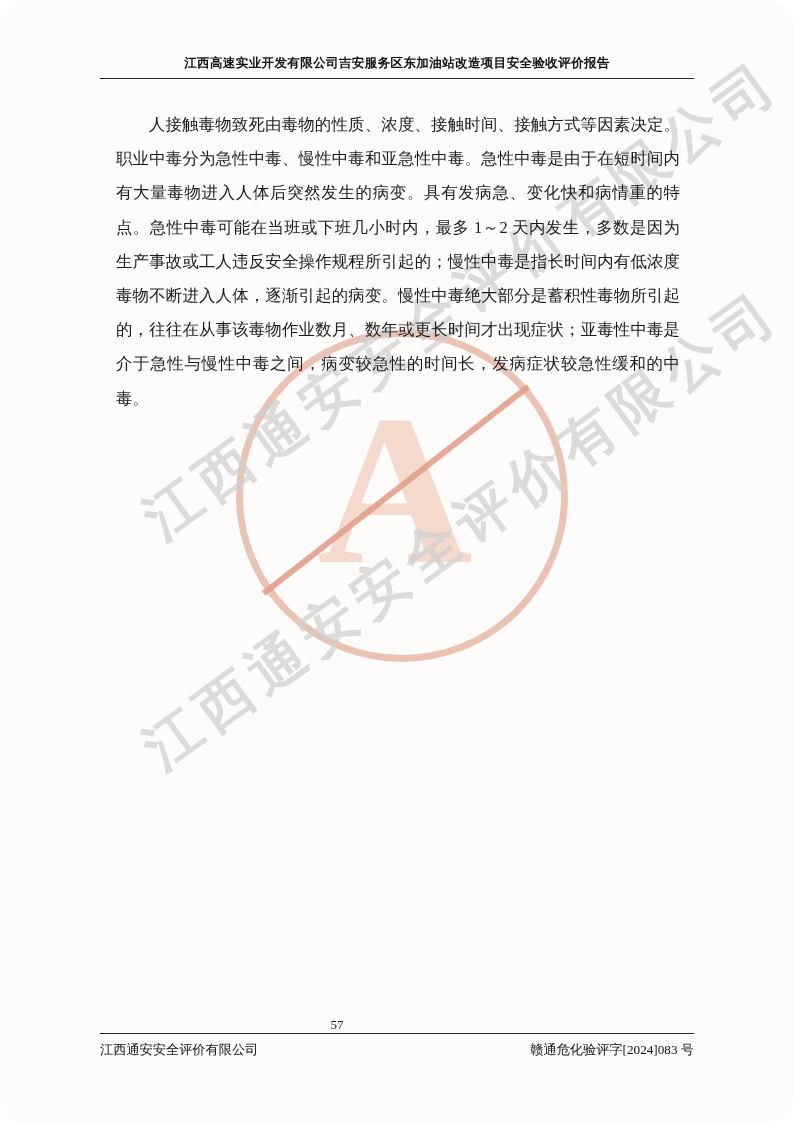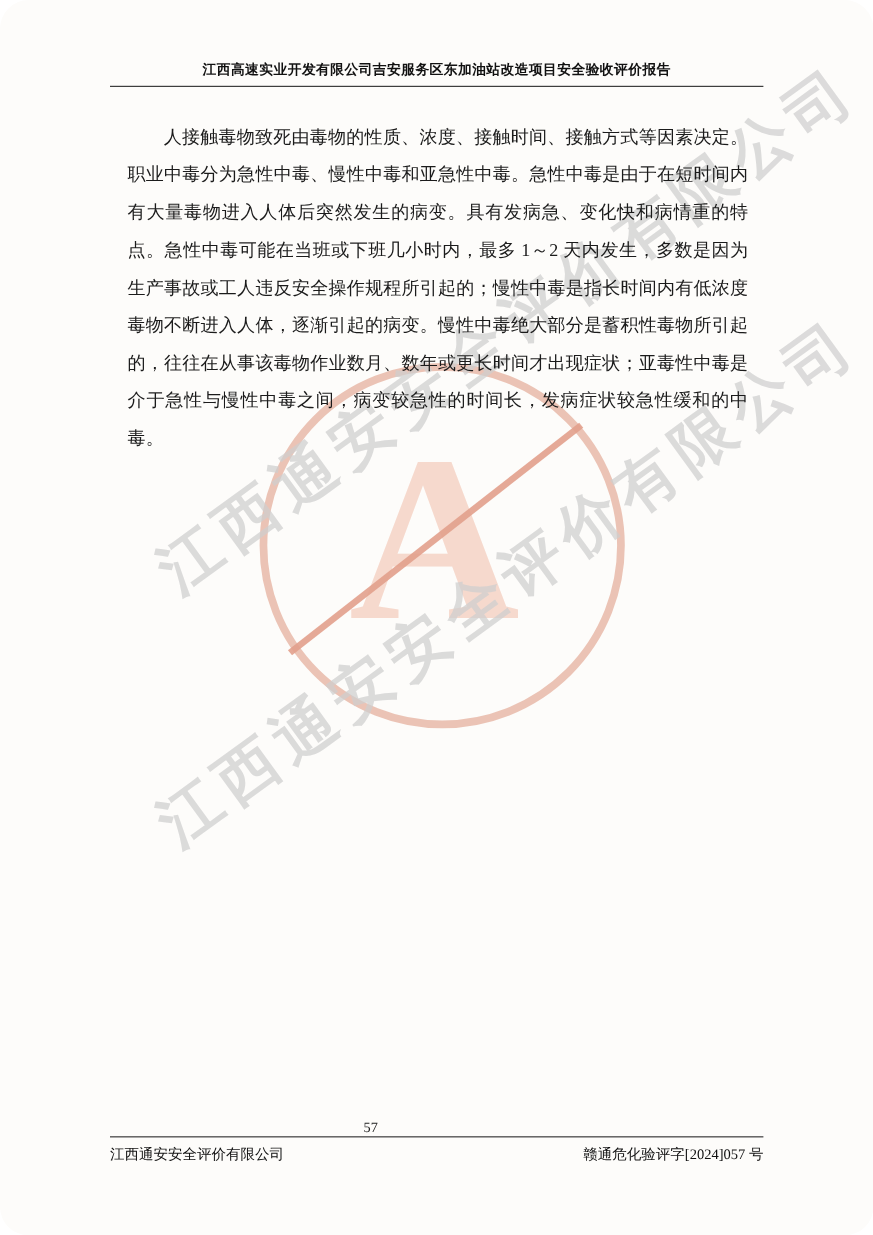--- a/index.html
+++ b/index.html
@@ -188,17 +188,17 @@
   <div class="body-text">
     <p>人接触毒物致死由毒物的性质、浓度、接触时间、接触方式等因素决定。职业中毒分为急性中毒、慢性中毒和亚急性中毒。急性中毒是由于在短时间内有大量毒物进入人体后突然发生的病变。具有发病急、变化快和病情重的特点。急性中毒可能在当班或下班几小时内，最多 1～2 天内发生，多数是因为生产事故或工人违反安全操作规程所引起的；慢性中毒是指长时间内有低浓度毒物不断进入人体，逐渐引起的病变。慢性中毒绝大部分是蓄积性毒物所引起的，往往在从事该毒物作业数月、数年或更长时间才出现症状；亚毒性中毒是介于急性与慢性中毒之间，病变较急性的时间长，发病症状较急性缓和的中毒。</p>
   </div>
 
   <div class="page-number">57</div>
 
   <div class="footer">
     <div class="footer-rule"></div>
     <div class="footer-row">
       <span>江西通安安全评价有限公司</span>
-      <span>赣通危化验评字[2024]057 号</span>
+      <span>赣通危化验评字[2024]083 号</span>
     </div>
   </div>
 
 </div>
 
 </body></html>

